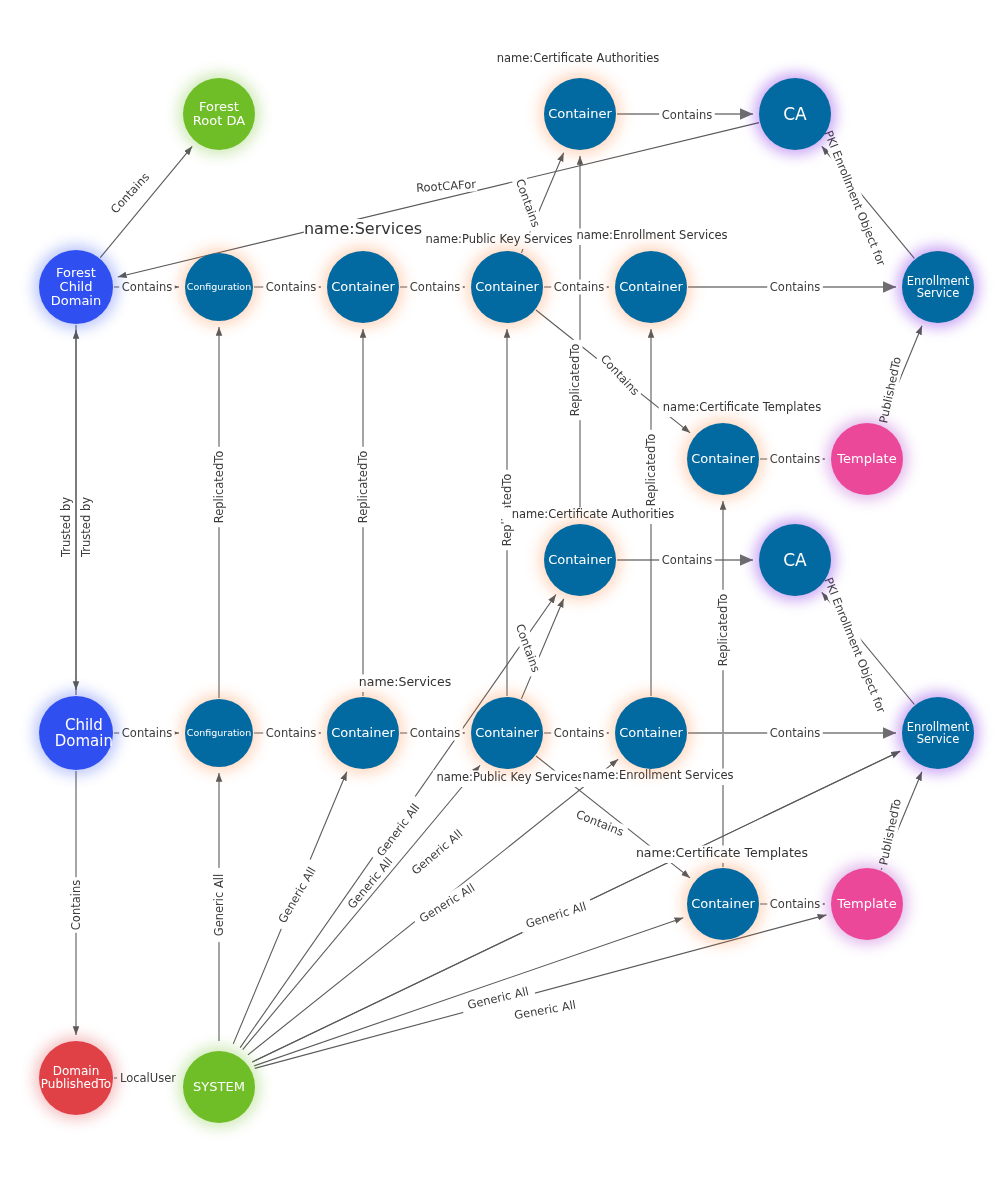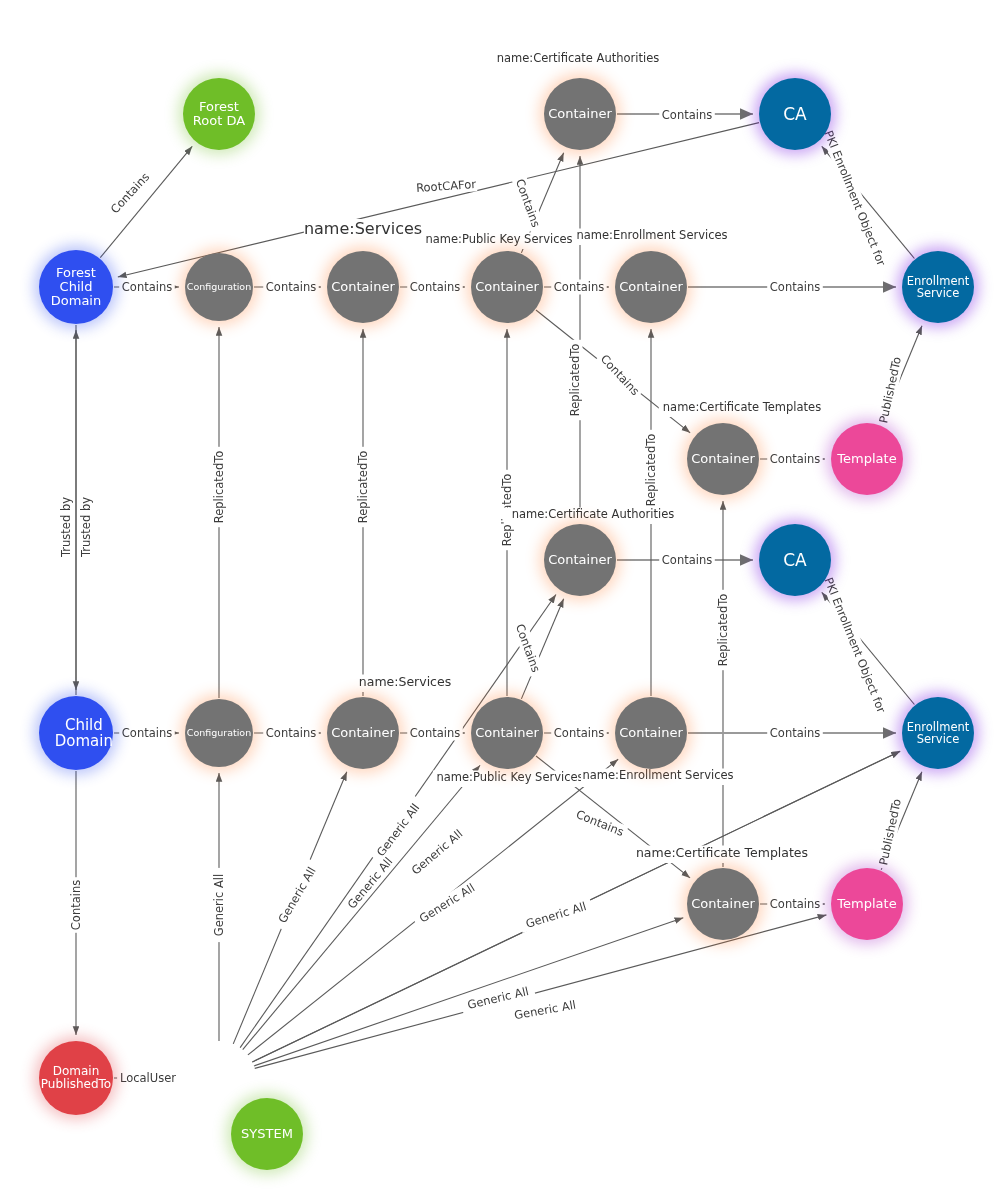--- a/index.html
+++ b/index.html
@@ -11,21 +11,21 @@
   .edge-line{fill:none;stroke:#5a5a5a;stroke-width:1.1px;}
   .edge-line.thick{stroke:#9a9a9a;stroke-width:2.2px;}
   .edge-label{font-family:"DejaVu Sans","Liberation Sans",sans-serif;
               font-size:11.5px;fill:#3c3c3c;}
   .prop-label{font-family:"DejaVu Sans","Liberation Sans",sans-serif;
               font-size:11.5px;fill:#333;}
   .node{position:absolute;border-radius:50%;display:flex;align-items:center;
         justify-content:center;text-align:center;color:#fff;font-weight:normal;
         line-height:1.08;box-sizing:border-box;}
   .node span{display:block;pointer-events:none;}
-  .n-orange{background:#737373;box-shadow:0 0 14px 5px rgba(255,127,50,.30);text-align:right;}
+  .n-orange{background:#0369a1;box-shadow:0 0 14px 5px rgba(255,127,50,.30);text-align:right;}
   .n-blue{background:#2f4ff0;box-shadow:0 0 14px 5px rgba(47,79,240,.32);}
   .n-green{background:#6fbe28;box-shadow:0 0 14px 5px rgba(111,190,40,.32);}
   .n-red{background:#e04147;box-shadow:0 0 14px 5px rgba(224,65,71,.32);}
   .n-violet{background:#0369a1;box-shadow:0 0 14px 5px rgba(106,0,224,.35);}
   .n-magenta{background:#ec4899;box-shadow:0 0 14px 5px rgba(166,44,196,.32);}
   .lbl-bg{fill:#ffffff;}
 </style>
 </head>
 <body>
 
@@ -412,19 +412,19 @@
         <div>
           <span>Template</span>
         </div>
       </div>
       <div class="node n-red" title="Domain Controller" style="left: 39px; top: 1041px; width: 74px; height: 74px; font-size: 12px;">
         <div>
           <span>Domain</span>
           <span>PublishedTo</span>
         </div>
       </div>
-      <div class="node n-green" title="SYSTEM" style="left: 183px; top: 1098px; width: 72px; height: 72px; font-size: 13px; margin-left: 48px;">
+      <div class="node n-green" title="SYSTEM" style="left: 183px; top: 1051px; width: 72px; height: 72px; font-size: 13px;">
         <div>
           <span>SYSTEM</span>
         </div>
       </div>
     </div>
 </div>
 
 </body></html>

